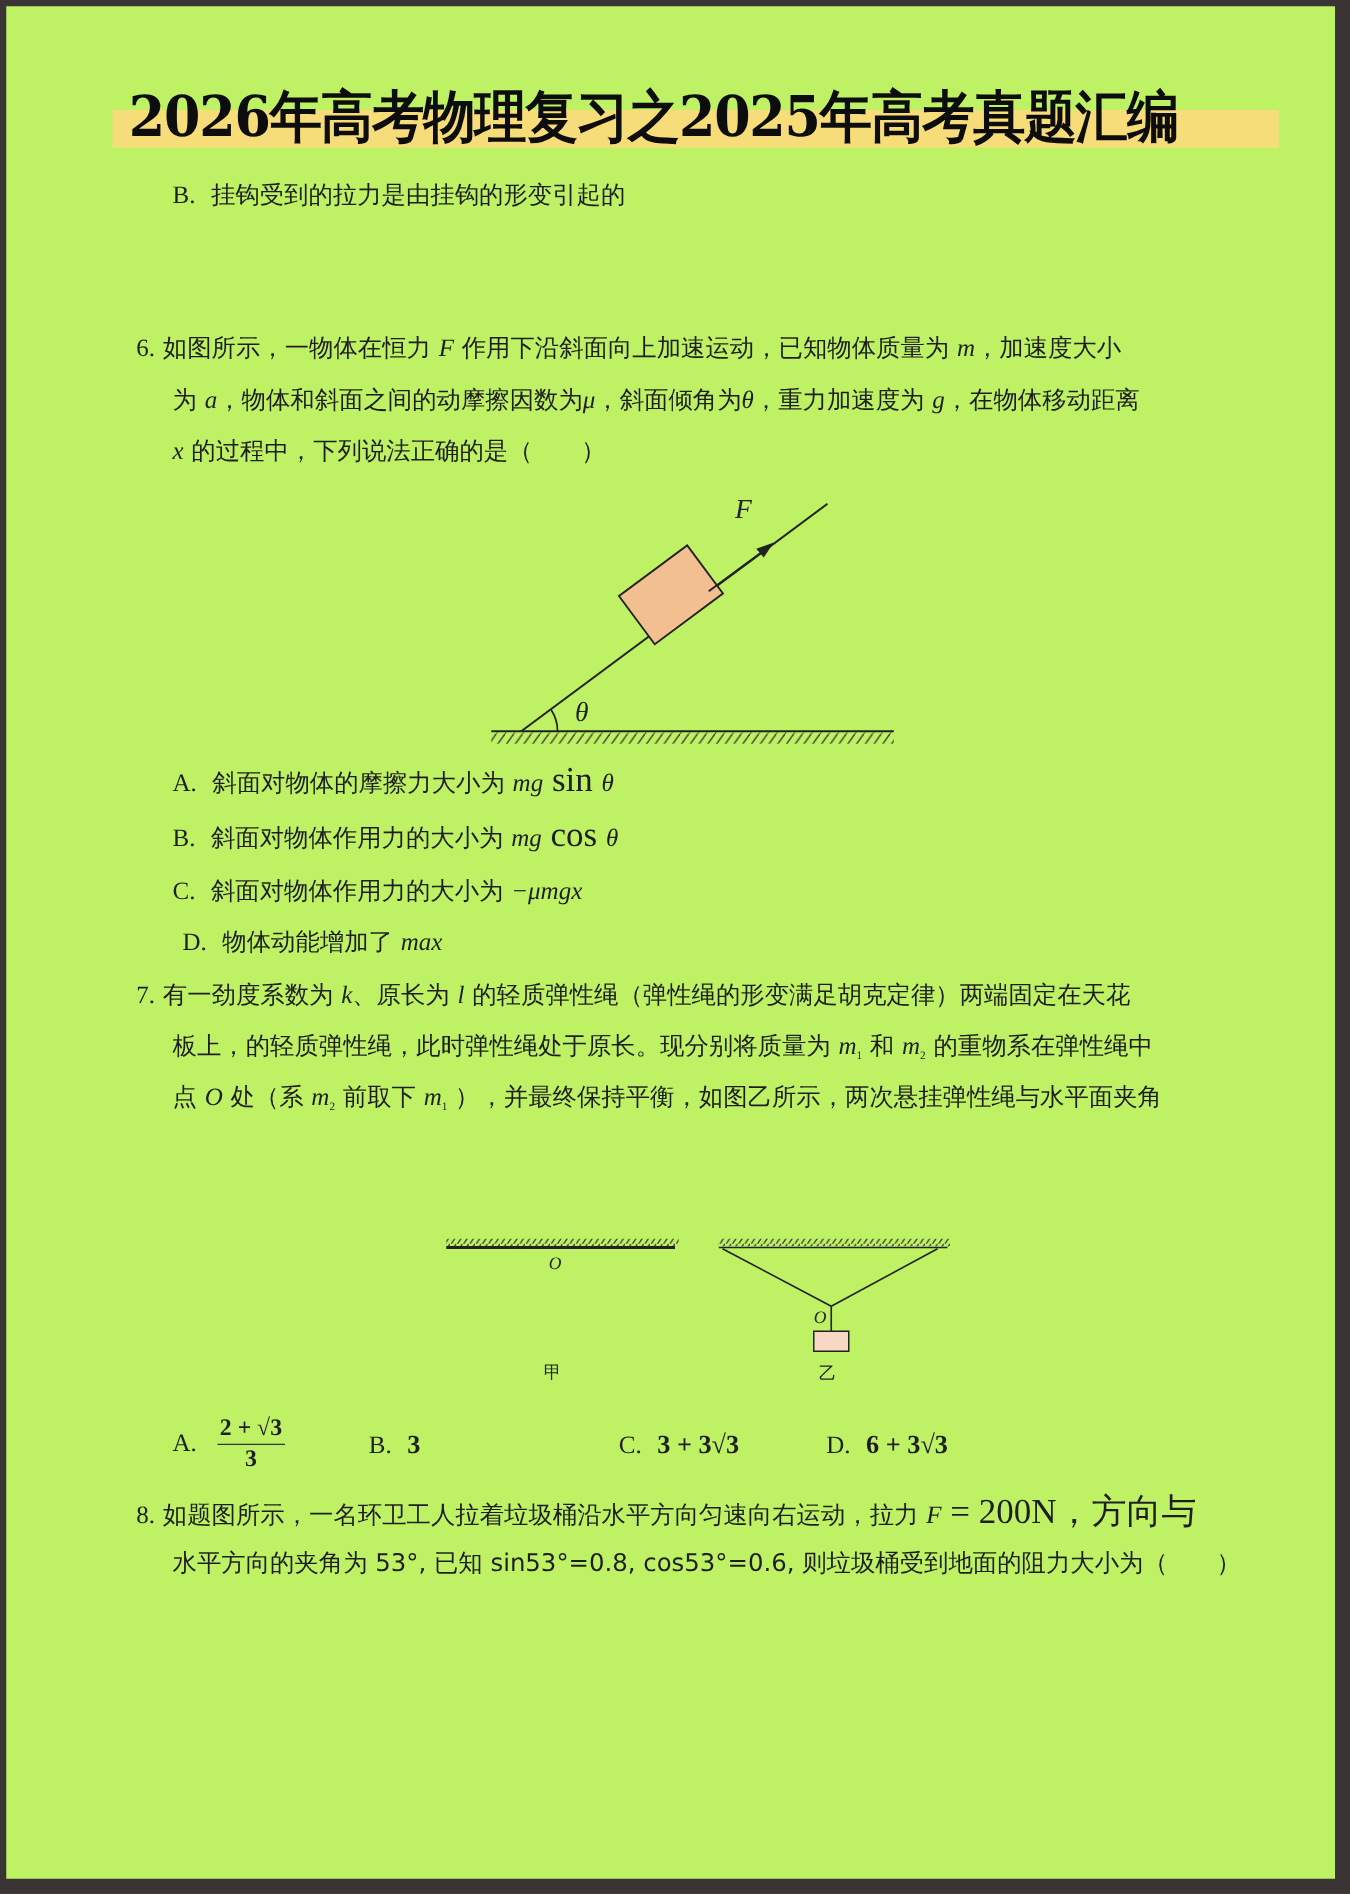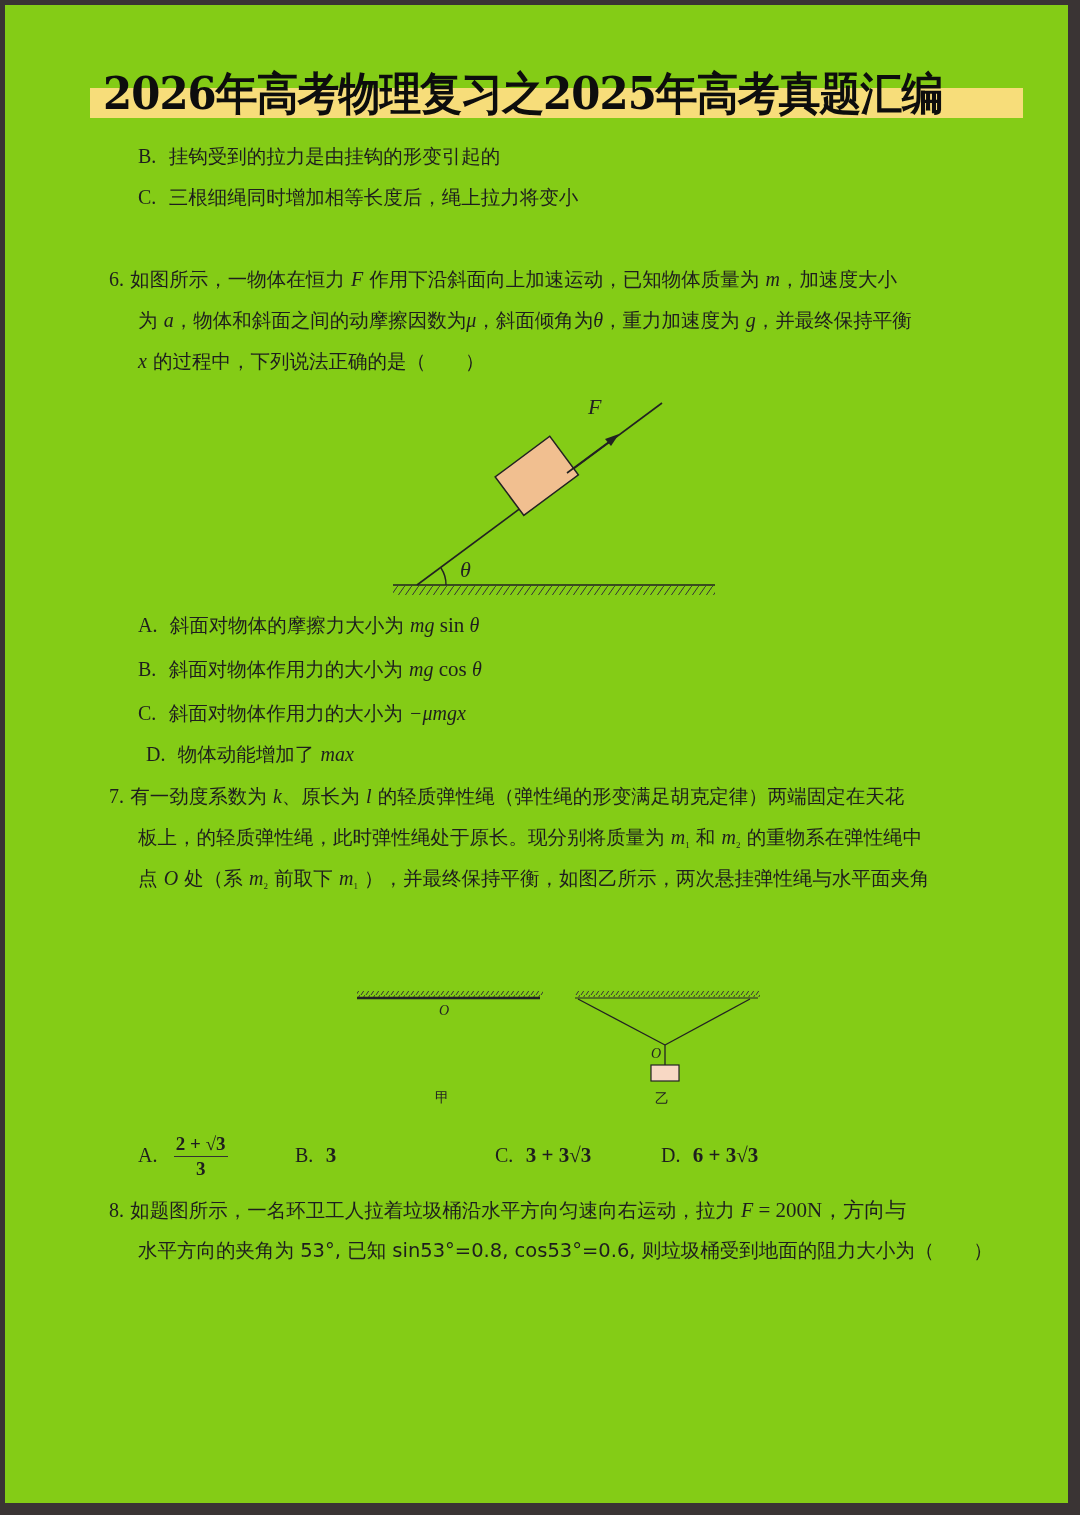--- a/index.html
+++ b/index.html
@@ -1,39 +1,39 @@
 <!DOCTYPE html>
 <html><head>
 <meta charset="utf-8">
 <style>
   * { margin: 0; padding: 0; box-sizing: border-box; }
   html, body { width: 1080px; height: 1515px; background: #3a3434; overflow: hidden; }
   body { position: relative; font-family: "DejaVu Serif", "Liberation Serif", serif; color: #1e1e1e; }
   .page {
     position: absolute; left: 5px; top: 5px; width: 1063px; height: 1498px;
-    background: #84cc16;
+    background: #bef264;
   }
   .title-wrap { position: absolute; left: 0; top: 0; width: 1063px; }
   .title-hl {
     position: absolute; left: 85px; top: 83px; width: 933px; height: 30px;
     background: #f7dd7a;
   }
   .title {
     position: absolute; left: 98px; top: 56px; width: 920px;
     font-family: "DejaVu Serif", serif; font-weight: bold; font-size: 45px;
     letter-spacing: -1px; color: #0d0d0d; white-space: nowrap; line-height: 66px;
     transform: scaleX(0.93); transform-origin: left center;
   }
   .line {
     position: absolute; font-family: "DejaVu Sans", "Liberation Sans", sans-serif;
     font-size: 19.5px; color: #1e1e1e; white-space: nowrap; line-height: 28px;
   }
   .lab { font-family: "Liberation Serif", serif; font-size: 20px; }
   .m { font-family: "Liberation Serif", "DejaVu Serif", serif; font-style: italic; font-size: 20px; }
-  .rm { font-family: "Liberation Serif", "DejaVu Serif", serif; font-size: 21px; }
+  .rm { font-family: "Liberation Serif", "DejaVu Serif", serif; font-size: 28px; }
   .sub { font-family: "Liberation Serif", serif; font-size: 9px; font-style: normal; vertical-align: -4px; }
   .frac { display: inline-block; vertical-align: middle; text-align: center; margin: 0 4px; }
   .frac .num, .frac .den { display: block; line-height: 24px; font-family: "Liberation Serif", serif; font-size: 19px; }
   .frac .num { border-bottom: 1.5px solid #333; padding: 0 2px; }
   .frac .den { font-size: 19px; }
   .frac .num i, .frac .den i { font-style: italic; }
   .frac .num sub, .frac .den sub { font-size: 12px; font-style: normal; }
   .opt-math { font-family: "Liberation Serif", serif; font-size: 21px; font-weight: bold; }
   svg text { font-family: "Liberation Serif", serif; }
 </style>
@@ -44,31 +44,27 @@
 
   <div class="title-wrap">
     <div class="title-hl"></div>
     <div class="title">2026年高考物理复习之2025年高考真题汇编</div>
   </div>
 
   <div class="line" style="left:133px; top:137px;">
     <span class="lab">B.</span>&nbsp;
     <span>挂钩受到的拉力是由挂钩的形变引起的</span>
   </div>
-  <div class="line" style="left:133px; top:178px;">
-    <span class="lab">C.</span>&nbsp;
-    <span>三根细绳同时增加相等长度后，绳上拉力将变小</span>
-  </div>
 
   <div class="line" style="left:104px; top:260px;">
     <span class="lab">6.</span>
     <span>如图所示，一物体在恒力 </span><span class="m">F</span><span> 作用下沿斜面向上加速运动，已知物体质量为 </span><span class="m">m</span><span>，加速度大小</span>
   </div>
   <div class="line" style="left:133px; top:301px;">
-    <span>为 </span><span class="m">a</span><span>，物体和斜面之间的动摩擦因数为</span><span class="m">μ</span><span>，斜面倾角为</span><span class="m">θ</span><span>，重力加速度为 </span><span class="m">g</span><span>，并最终保持平衡</span>
+    <span>为 </span><span class="m">a</span><span>，物体和斜面之间的动摩擦因数为</span><span class="m">μ</span><span>，斜面倾角为</span><span class="m">θ</span><span>，重力加速度为 </span><span class="m">g</span><span>，在物体移动距离</span>
   </div>
   <div class="line" style="left:133px; top:342px;">
     <span class="m">x</span><span> 的过程中，下列说法正确的是（　　）</span>
   </div>
 
   <svg style="position:absolute; left:385px; top:382px;" width="340" height="215" viewBox="0 0 340 215">
     <defs>
       <pattern id="hatch" width="7" height="10" patternUnits="userSpaceOnUse">
         <line x1="7" y1="0" x2="0" y2="10" stroke="#333" stroke-width="1"></line>
       </pattern>

